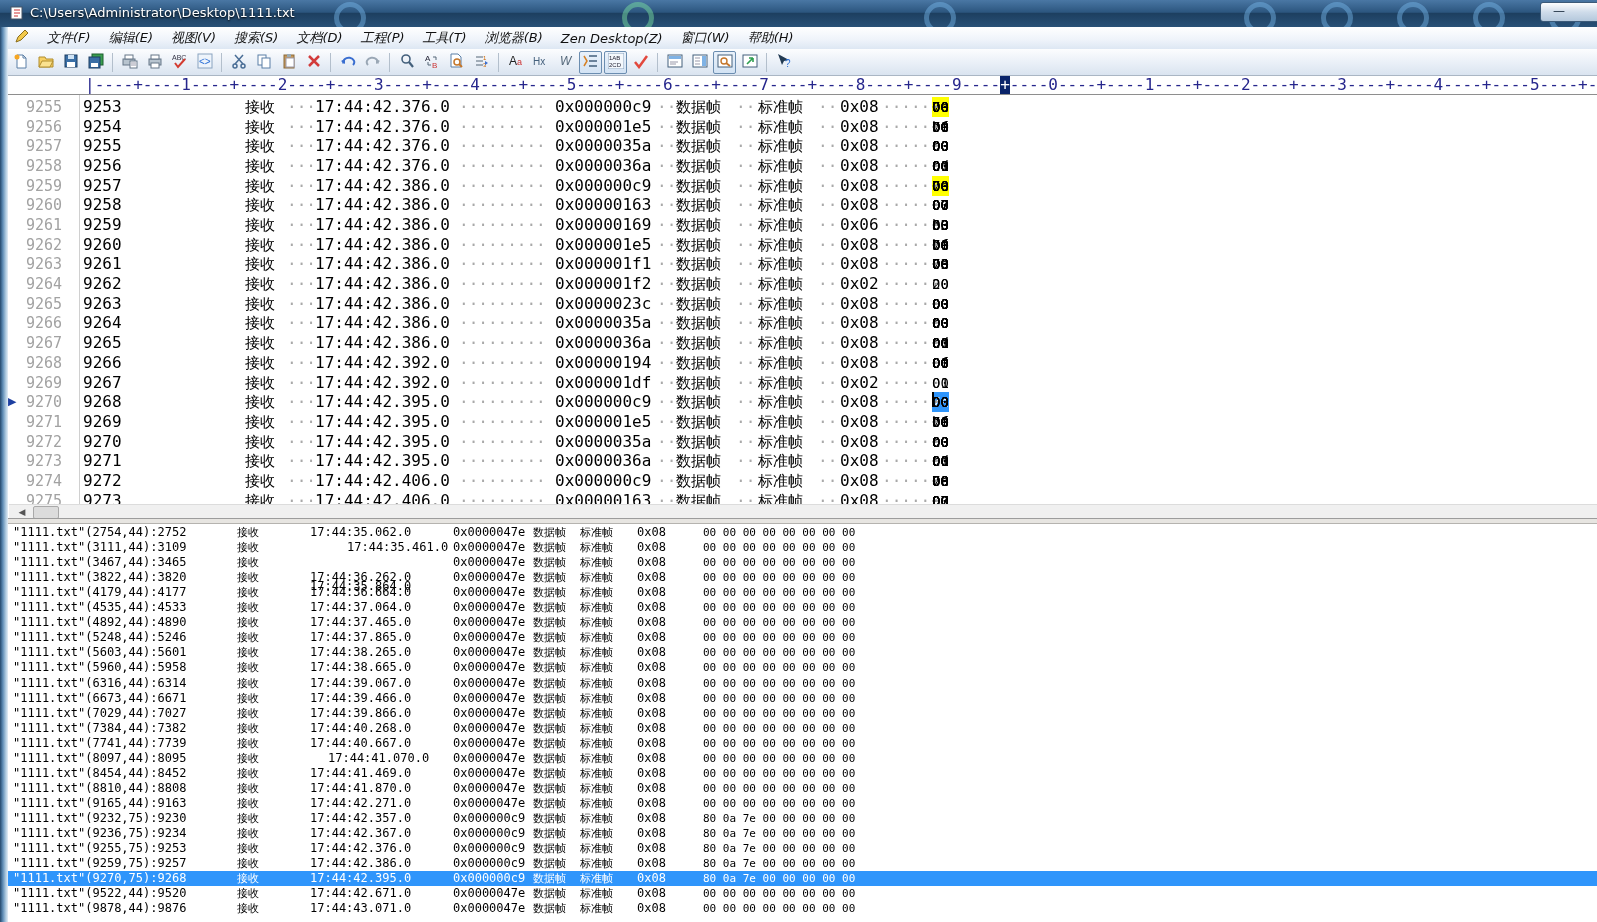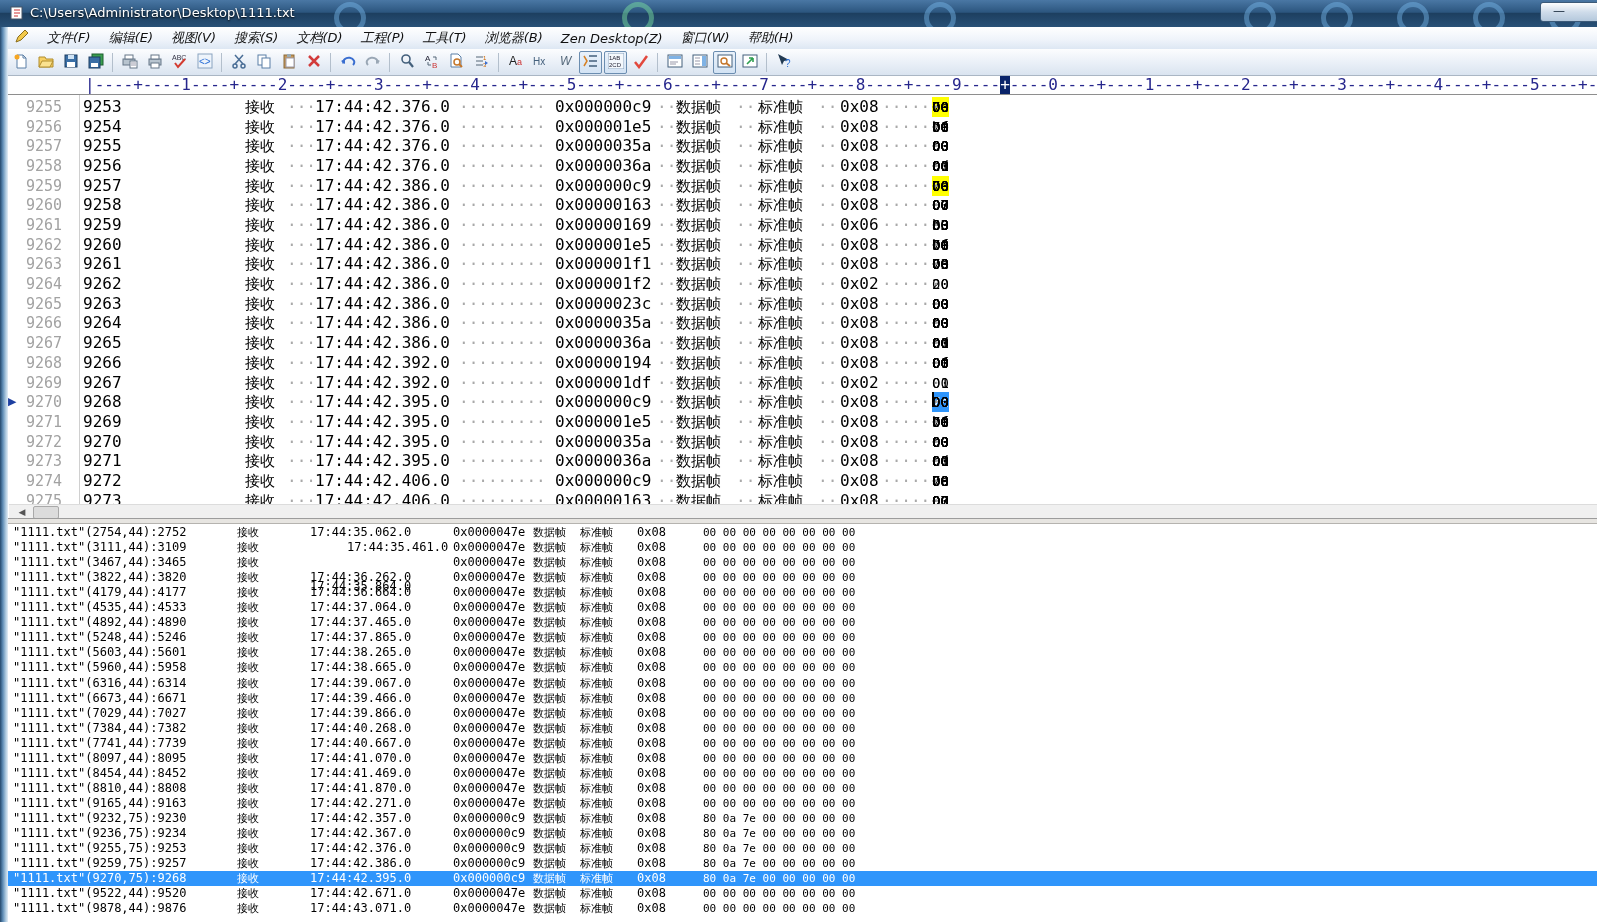--- a/index.html
+++ b/index.html
@@ -499,21 +499,21 @@
         <span class="" style="left: 310px;">17:44:40.667.0</span>
         <span class="" style="left: 453px;">0x0000047e</span>
         <span class="ocjk" style="left: 533px;">数据帧</span>
         <span class="ocjk" style="left: 580px;">标准帧</span>
         <span class="" style="left: 637px;">0x08</span>
         <span class="obytes" style="left: 703px;">00 00 00 00 00 00 00 00</span>
       </div>
       <div class="orow" style="top: 226.75px;">
         <span class="" style="left: 13px;">"1111.txt"(8097,44):8095</span>
         <span class="ocjk" style="left: 237px;">接收</span>
-        <span class="" style="left: 310px;">17:44:41.070.0</span>
+        <span class="" style="left: 328px;">17:44:41.070.0</span>
         <span class="" style="left: 453px;">0x0000047e</span>
         <span class="ocjk" style="left: 533px;">数据帧</span>
         <span class="ocjk" style="left: 580px;">标准帧</span>
         <span class="" style="left: 637px;">0x08</span>
         <span class="obytes" style="left: 703px;">00 00 00 00 00 00 00 00</span>
       </div>
       <div class="orow" style="top: 241.8px;">
         <span class="" style="left: 13px;">"1111.txt"(8454,44):8452</span>
         <span class="ocjk" style="left: 237px;">接收</span>
         <span class="" style="left: 310px;">17:44:41.469.0</span>

